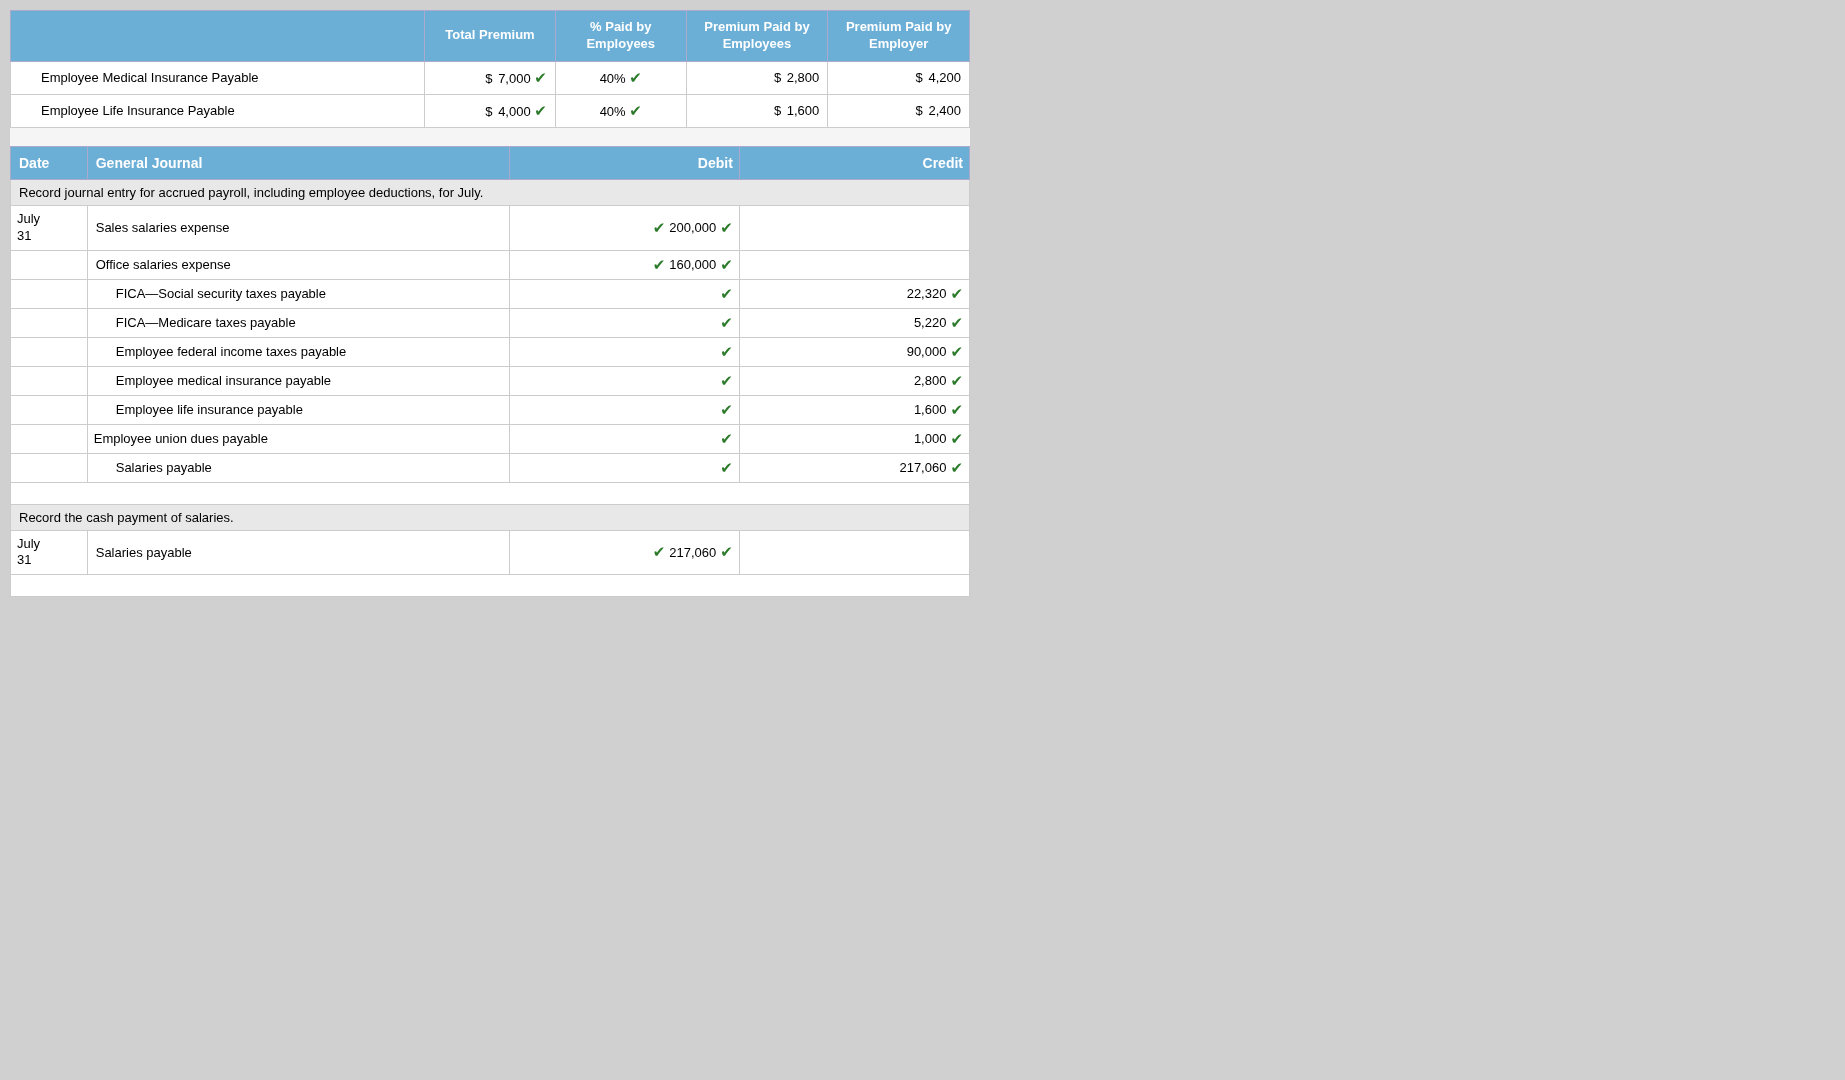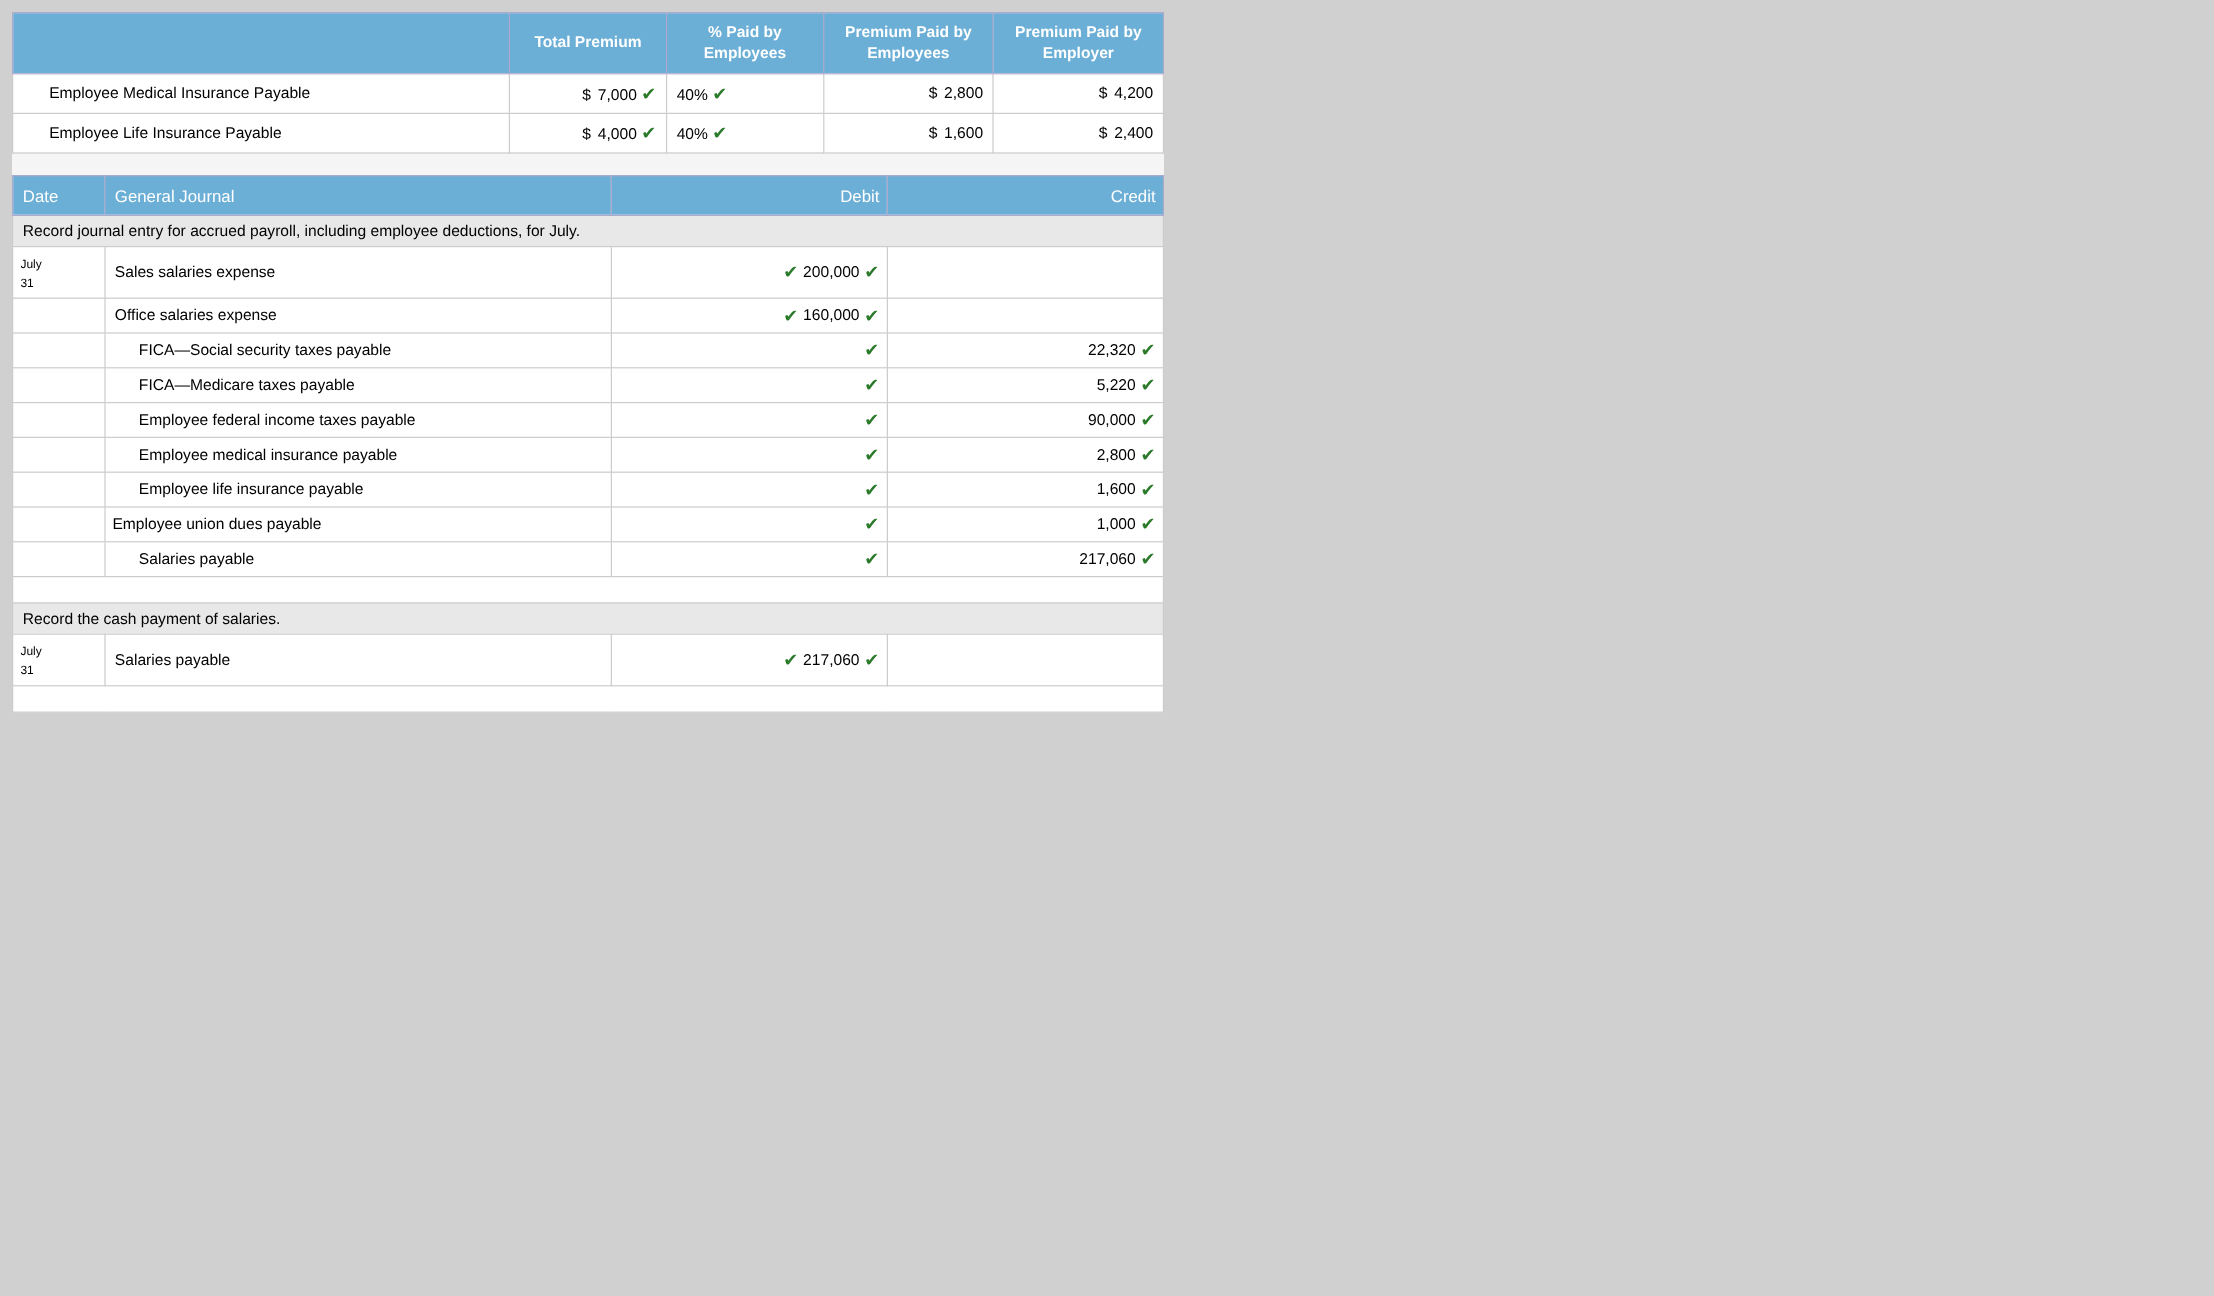--- a/index.html
+++ b/index.html
@@ -45,21 +45,21 @@
     }
     .insurance-table .label-col {
       width: 38%;
       padding-left: 30px;
     }
     .insurance-table .num-col {
       text-align: right;
       width: 12%;
     }
     .insurance-table .pct-col {
-      text-align: left;
+      text-align: center;
       width: 12%;
     }
     .insurance-table .dollar-col {
       text-align: right;
       width: 13%;
     }
     .dollar-sign {
       display: inline-block;
       margin-right: 2px;
     }
@@ -72,39 +72,39 @@
       width: 100%;
       border-collapse: collapse;
       border: 1px solid #ccc;
     }
     .journal-table thead th {
       background: #6baed6;
       color: #fff;
       text-align: center;
       padding: 8px 6px;
       border: 1px solid #aac;
-      font-weight: normal;
+      font-weight: bold;
       font-size: 14px;
     }
     .journal-table thead th.left-align {
       text-align: left;
       padding-left: 8px;
     }
     .journal-table td {
       padding: 5px 6px;
       border: 1px solid #ccc;
       background: #fff;
       vertical-align: middle;
     }
     .journal-table .date-col { width: 8%; text-align: left; vertical-align: top; }
     .journal-table .desc-col { width: 44%; }
     .journal-table .debit-col { width: 24%; text-align: right; }
     .journal-table .credit-col { width: 24%; text-align: right; }
 
-    .date-text { font-size: 10px; line-height: 1.3; }
+    .date-text { font-size: 13px; line-height: 1.3; }
     .debit-cell { display: flex; justify-content: flex-end; align-items: center; gap: 4px; }
     .credit-cell { display: flex; justify-content: flex-end; align-items: center; gap: 4px; }
     .check-green {
       color: #2a7a2a;
       font-size: 15px;
     }
   </style>
 </head>
 <body>
 

